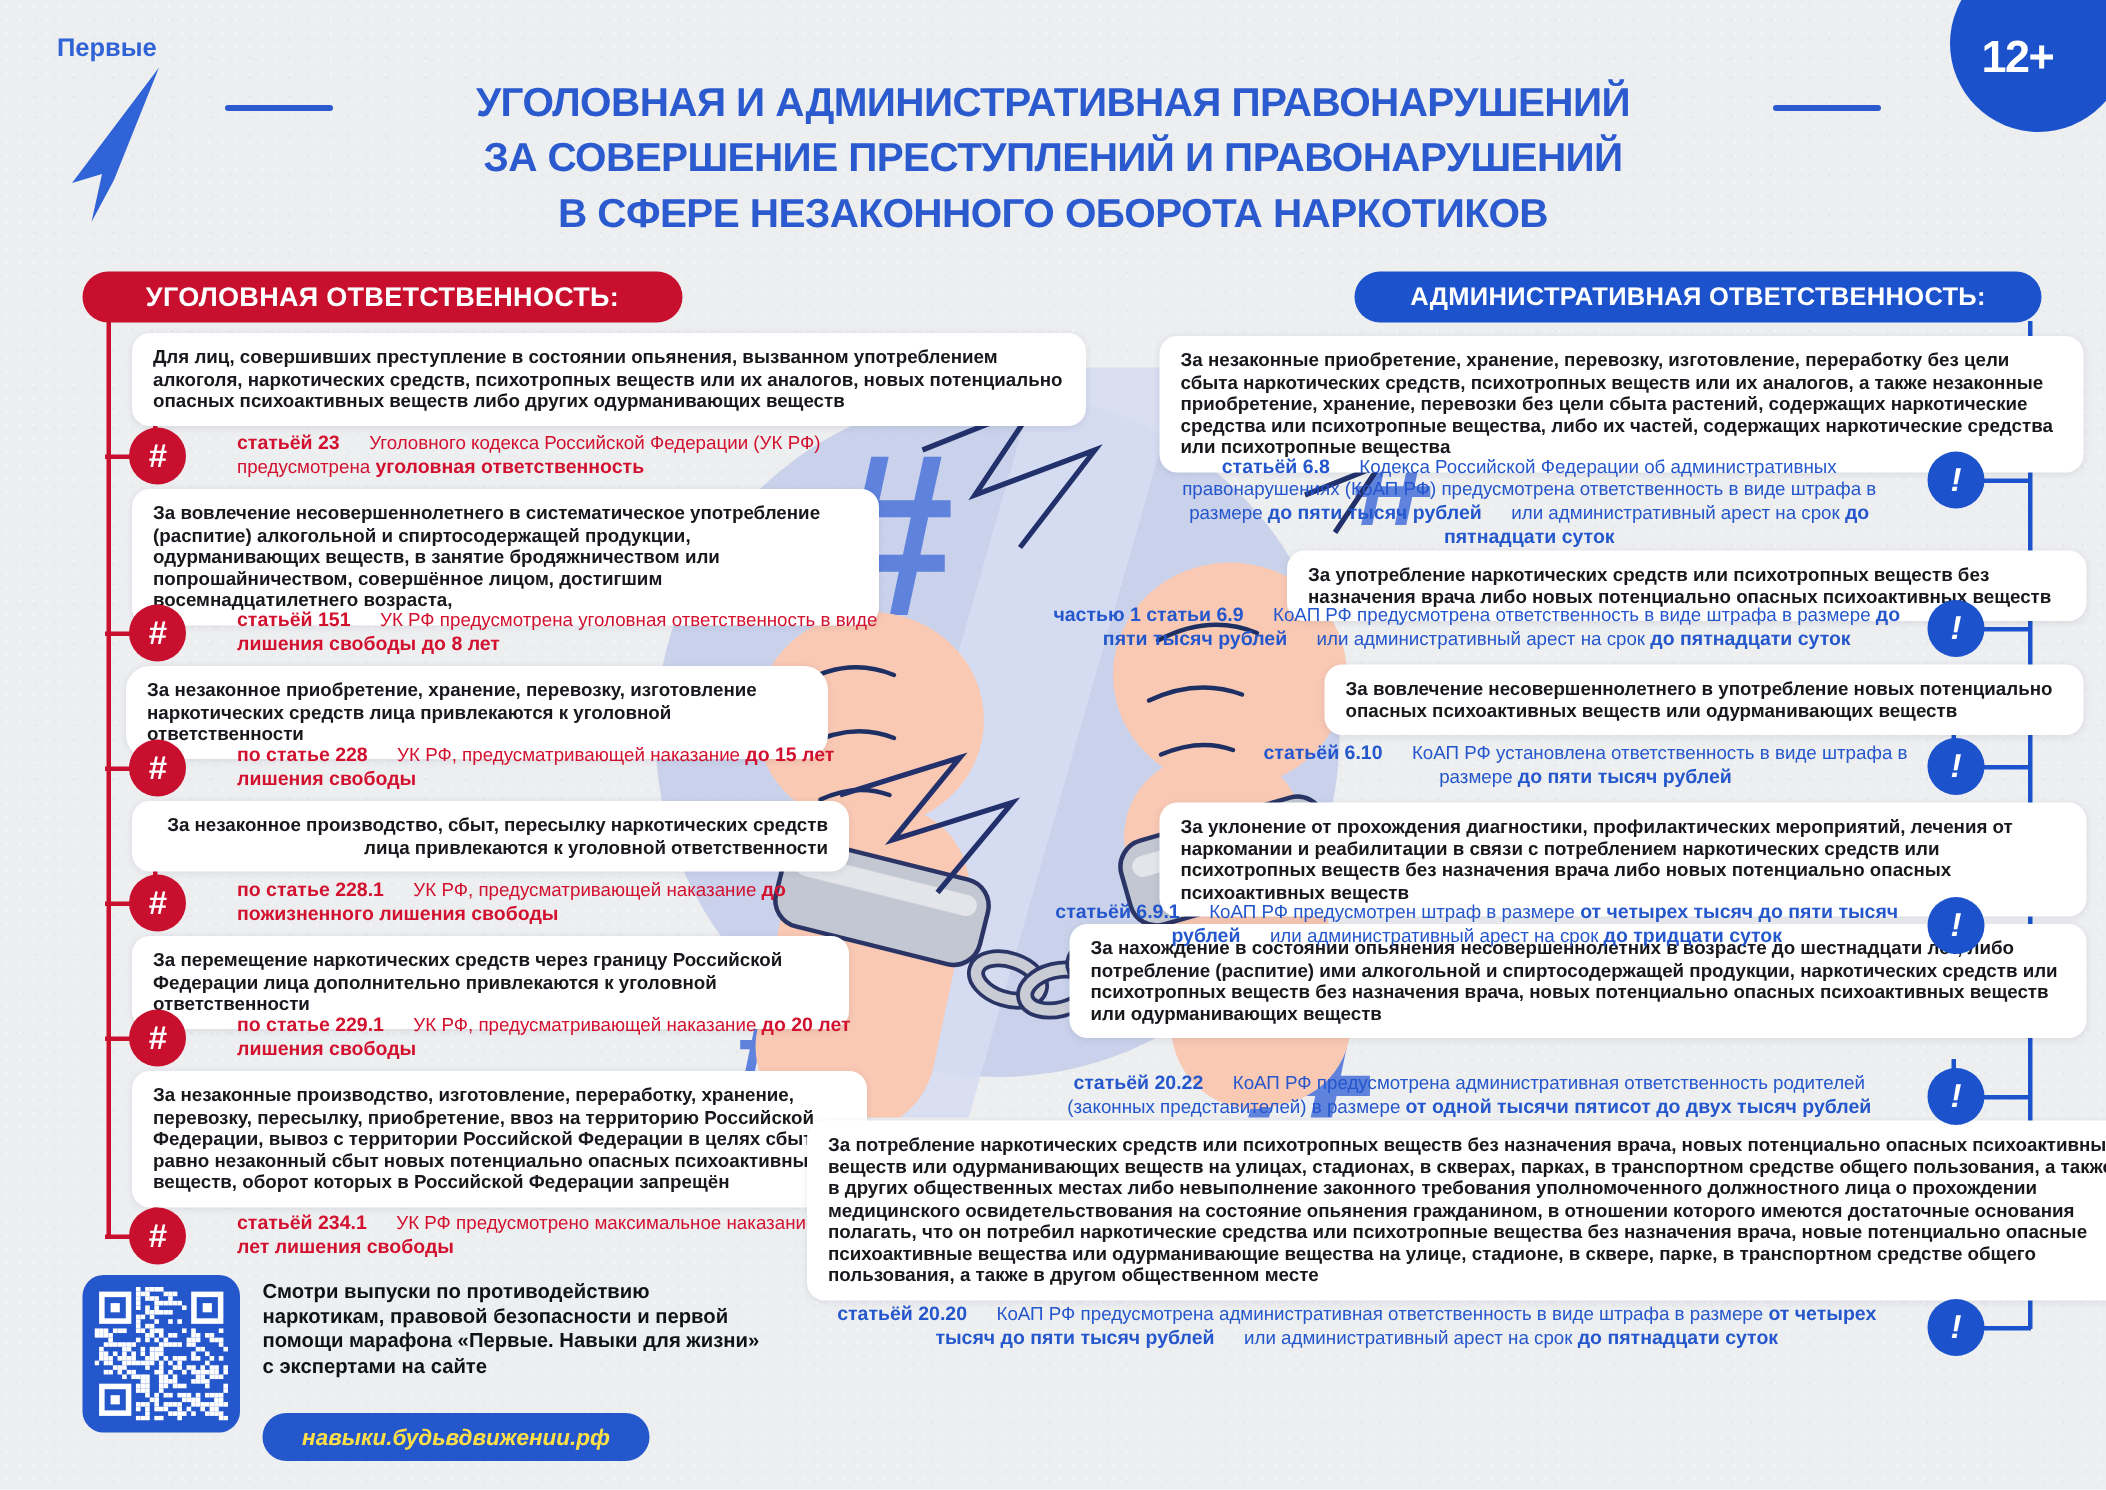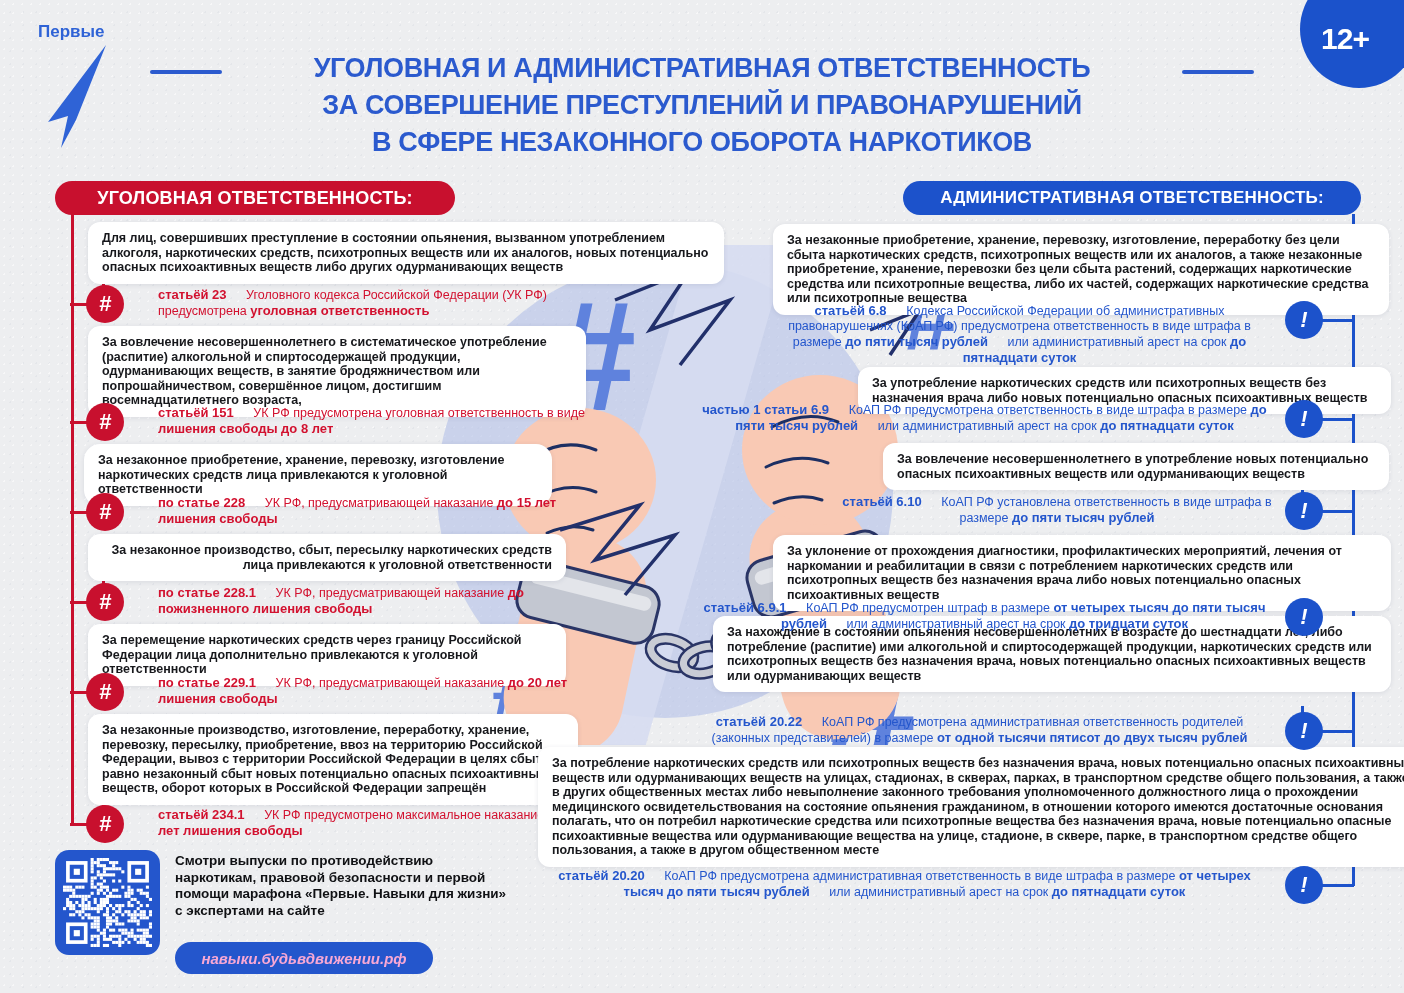--- a/index.html
+++ b/index.html
@@ -44,40 +44,40 @@
   .artext{position:absolute; font-size:12.5px; line-height:15px; z-index:3;}
   .artext.red{color:#d2112f;} .artext.blue{color:#2456cc;}
   .artext .sg{font-weight:400;margin-left:16px;} .artext .sgb{font-weight:800; font-size:13px;}
   .ra{text-align:center;}
   
   .qr-box{position:absolute; left:55px; top:850px; width:105px; height:105px;
     background:#2456cc; border-radius:14px; padding:8px; box-sizing:border-box; z-index:3;}
   .footer-text{position:absolute; left:175px; top:853px; width:335px;
     font-size:13.5px; line-height:16.5px; font-weight:800; color:#101114; z-index:3;}
   .link-pill{position:absolute; left:175px; top:942px; width:258px; height:32px; border-radius:16px;
-    background:#2456cc; color:#f9a8d4; font-weight:800; font-style:italic; font-size:15px;
+    background:#2456cc; color:#fde047; font-weight:800; font-style:italic; font-size:15px;
     display:flex; align-items:center; justify-content:center; z-index:3;}
   .illus{position:absolute; left:420px; top:245px; width:600px; height:500px; z-index:0;}
 </style>
 </head>
 <body>
 
 <div class="poster">
 
   <div class="brand-text">Первые</div>
   <svg class="abs" style="left:42px; top:42px;" width="70" height="110" viewBox="0 0 70 110">
     <polygon points="64,3 6,80 26,74 19,106 34,78" fill="#2f63d6"></polygon>
   </svg>
 
   <div class="age-badge">
       <span>12+</span>
     </div>
 
   <div class="title">
-    <div>УГОЛОВНАЯ И АДМИНИСТРАТИВНАЯ ОТВЕТСТВЕННОСТЬ</div>
+    <div>УГОЛОВНАЯ И АДМИНИСТРАТИВНАЯ ПРАВОНАРУШЕНИЙ</div>
     <div>ЗА СОВЕРШЕНИЕ ПРЕСТУПЛЕНИЙ И ПРАВОНАРУШЕНИЙ</div>
     <div>В СФЕРЕ НЕЗАКОННОГО ОБОРОТА НАРКОТИКОВ</div>
   </div>
   <div class="dash" style="left:150px; top:70px;"></div>
   <div class="dash" style="left:1182px; top:70px;"></div>
 
   <div class="pill red" style="left:55px; top:181px; width:400px;">УГОЛОВНАЯ ОТВЕТСТВЕННОСТЬ:</div>
   <div class="pill blue" style="left:903px; top:181px; width:458px;">АДМИНИСТРАТИВНАЯ ОТВЕТСТВЕННОСТЬ:</div>
 
   <div class="illus">

